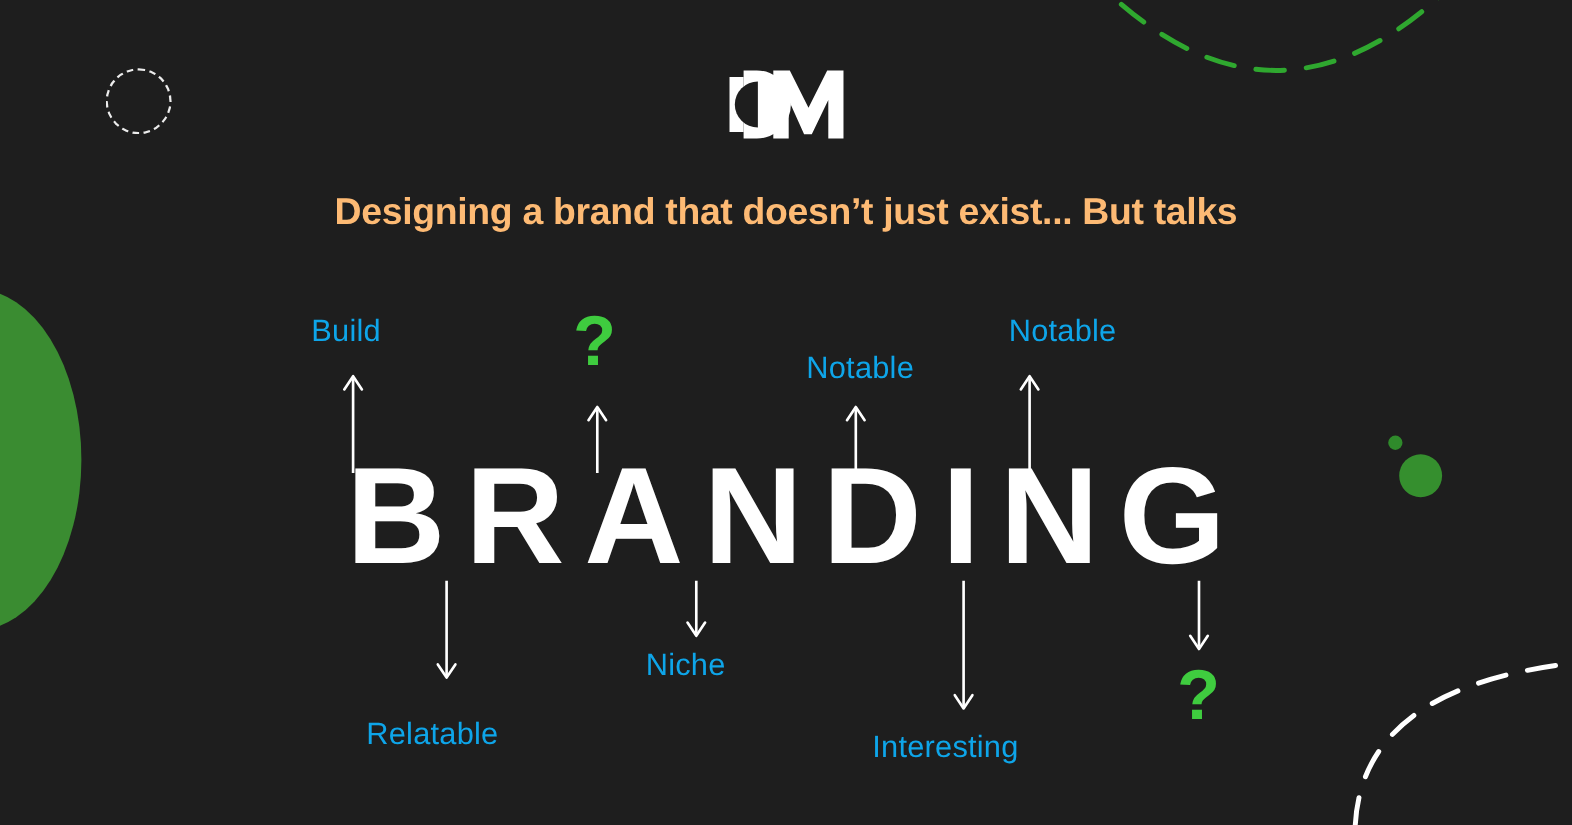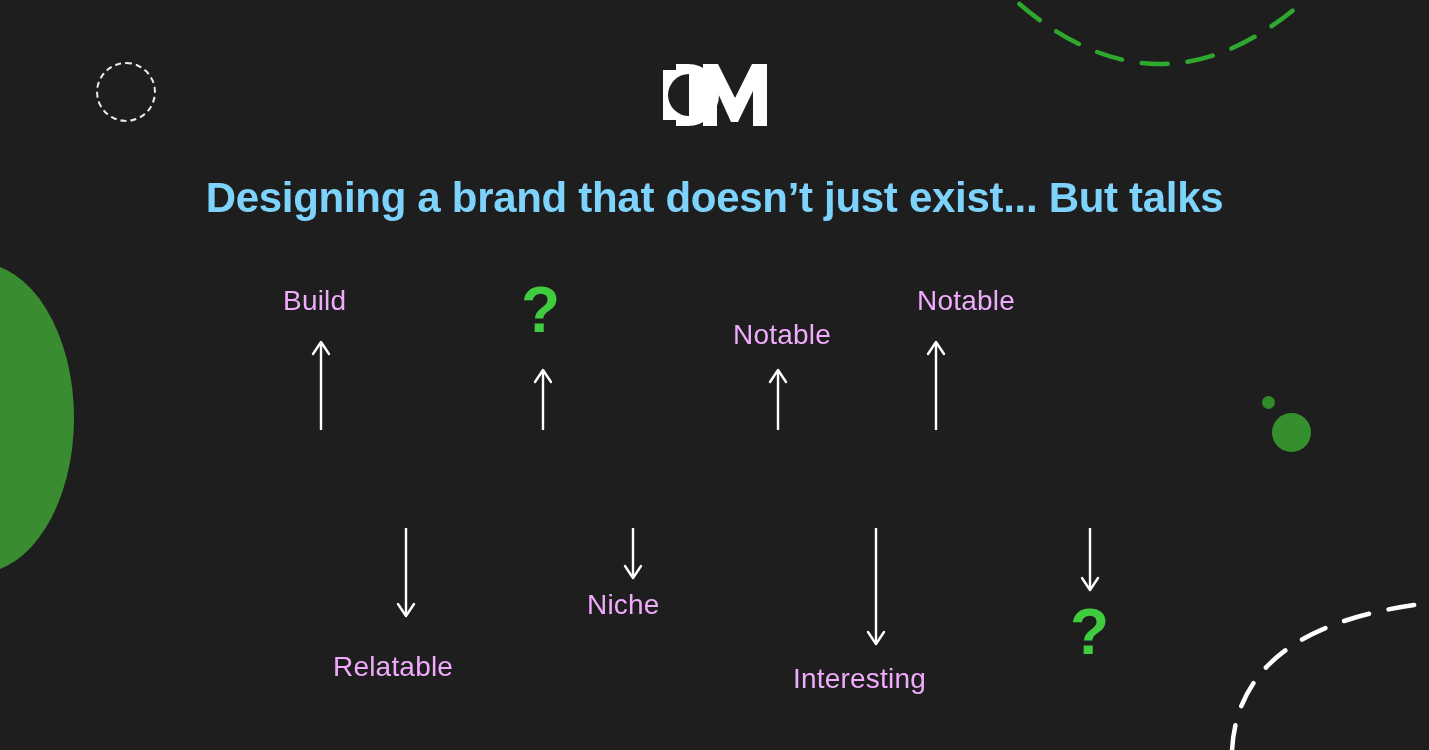--- a/index.html
+++ b/index.html
@@ -53,22 +53,22 @@
     left:50%; top:62px;
     transform:translateX(-50%);
     width:104px; height:66px;
   }
 
   
   #headline {
     position:absolute;
     left:0; right:0; top:174px;
     text-align:center;
-    color:#7dd3fc;
-    font-size:42px;
+    color:#fdba74;
+    font-size:34px;
     font-weight:700;
     letter-spacing:-0.3px;
     white-space:nowrap;
   }
 
   
   #wordmark {
     position:absolute;
     left:0; right:0; top:407px;
     text-align:center;
@@ -77,21 +77,21 @@
     line-height:125px;
     font-weight:700;
     letter-spacing:18px;
     text-indent:18px;
     white-space:nowrap;
   }
 
   
   .label {
     position:absolute;
-    color:#f0abfc;
+    color:#0ea5e9;
     font-size:28px;
     font-weight:400;
     letter-spacing:.2px;
     white-space:nowrap;
   }
   .qmark {
     position:absolute;
     color:#3fcc3f;
     font-size:64px;
     line-height:64px;
@@ -162,20 +162,21 @@
   <svg class="arrow" style="left:862px;  top:524px; width:28px;  height:128px;" viewBox="0 0 28 128">
     <line x1="14" y1="4" x2="14" y2="118" stroke="#fff" stroke-width="2.4"></line>
     <polyline points="6,108 14,120 22,108" fill="none" stroke="#fff" stroke-width="2.4" stroke-linecap="round" stroke-linejoin="round"></polyline>
   </svg>
 
   <svg class="arrow" style="left:1076px; top:524px; width:28px;  height:74px;" viewBox="0 0 28 74">
     <line x1="14" y1="4" x2="14" y2="64" stroke="#fff" stroke-width="2.4"></line>
     <polyline points="6,54 14,66 22,54" fill="none" stroke="#fff" stroke-width="2.4" stroke-linecap="round" stroke-linejoin="round"></polyline>
   </svg>
 
+  <div id="wordmark">BRANDING</div>
 
   <div class="label" style="left:283px;  top:285px;">Build</div>
 
   <div class="qmark" style="left:521px;  top:278px;">?</div>
 
   <div class="label" style="left:733px;  top:319px;">Notable</div>
 
   <div class="label" style="left:873px;  top:285px;margin-left:44px;">Notable</div>
 
   <div class="label" style="left:333px;  top:651px;">Relatable</div>

